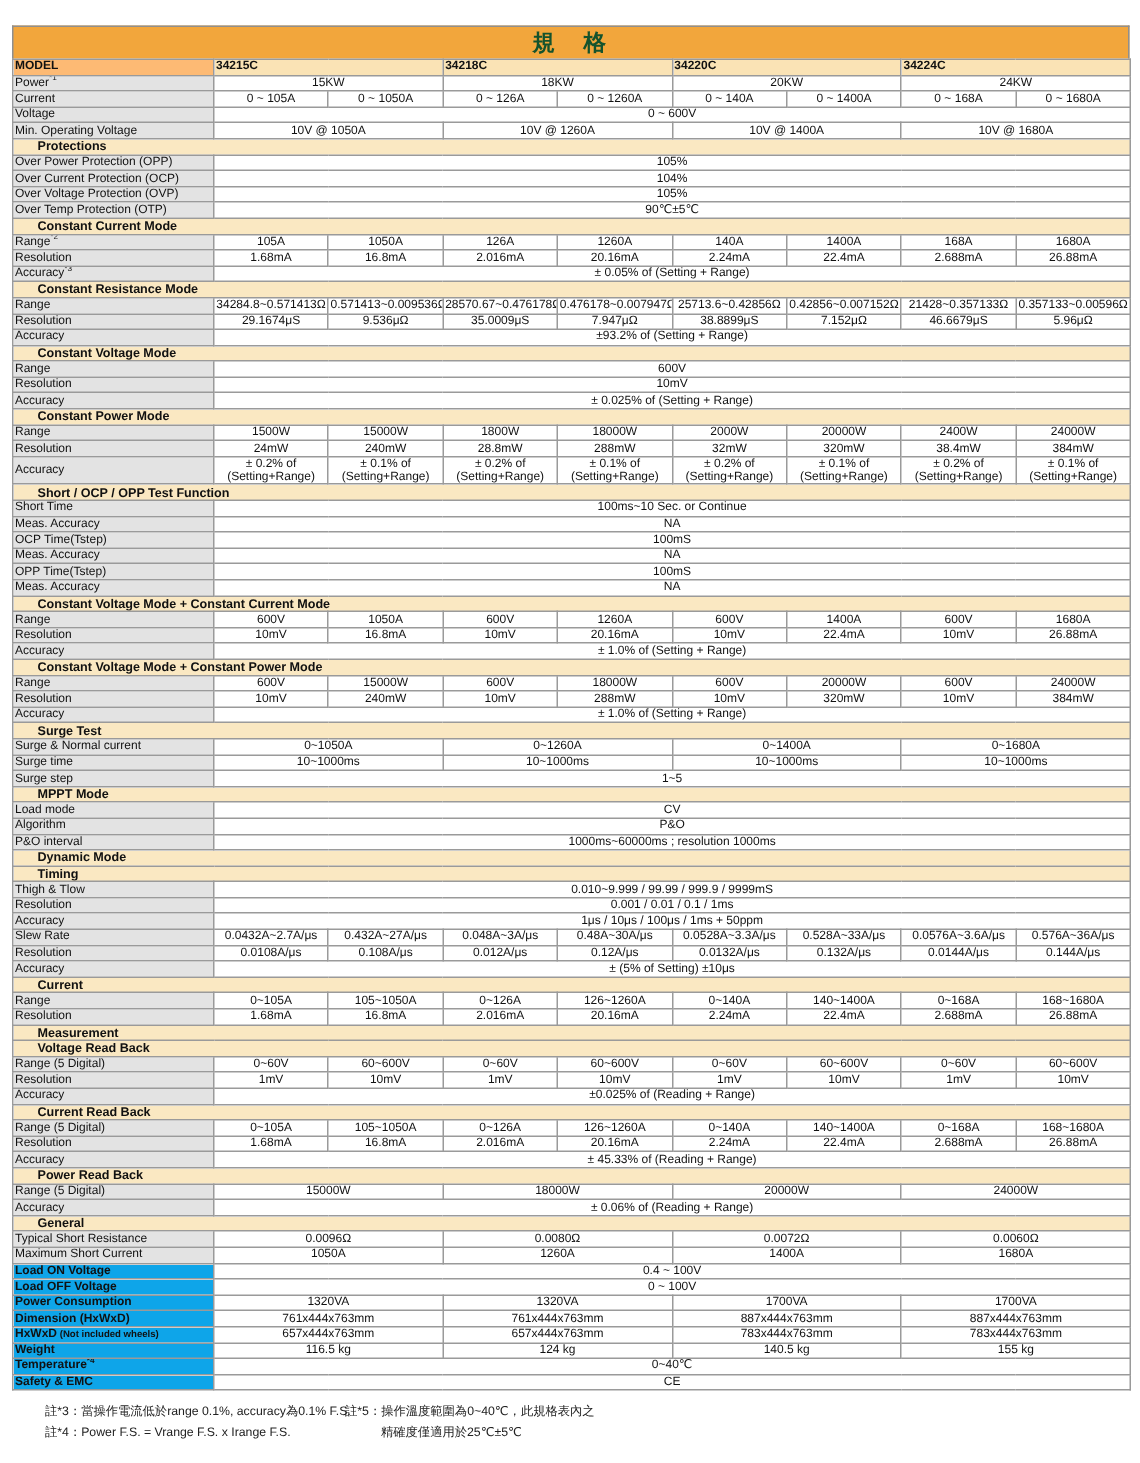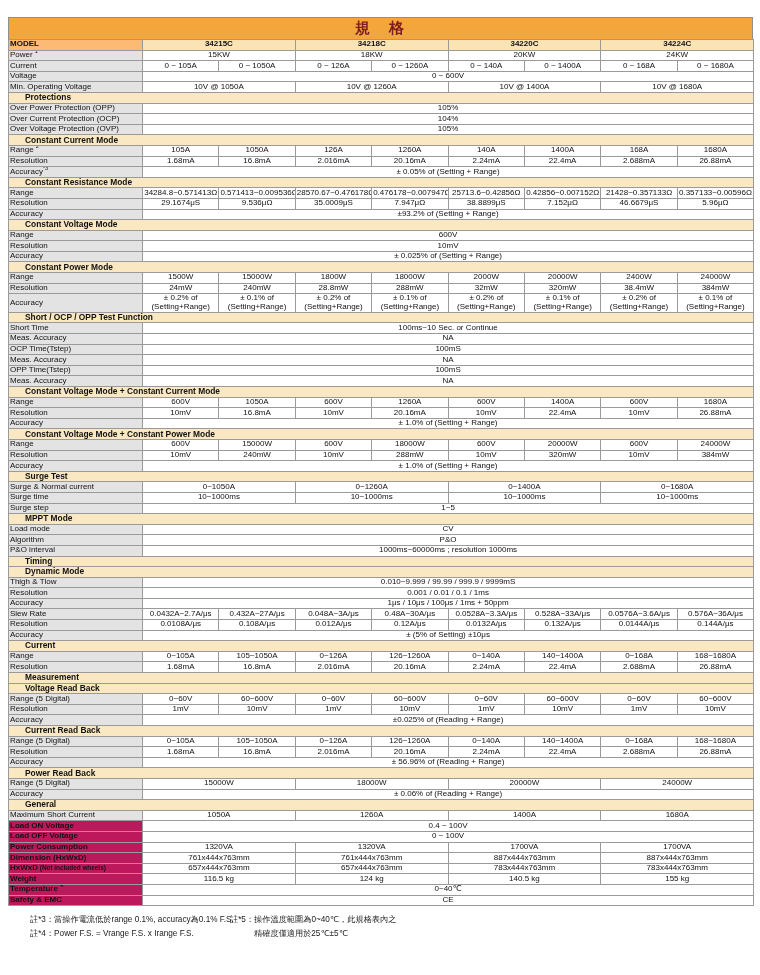--- a/index.html
+++ b/index.html
@@ -1,36 +1,36 @@
 <!DOCTYPE html>
 <html><head>
 <meta charset="utf-8">
 <style>
   html,body{margin:0;padding:0;background:#ffffff;}
   body{width:760px;height:975px;font-family:"Liberation Sans","DejaVu Sans",sans-serif;color:#111;}
   .page{padding:17px 8px 0 8px;}
   .title-bar{
     width:743px;height:21px;background:#F2A63C;border:1px solid #8f8f8f;border-bottom:none;
     display:flex;align-items:center;justify-content:center;
-    font-size:15px;font-weight:bold;color:#7f1d1d;letter-spacing:2px;
+    font-size:15px;font-weight:bold;color:#14532d;letter-spacing:2px;
   }
   table.spec{border-collapse:collapse;table-layout:fixed;width:745px;}
   table.spec td{
     border:1px solid #9a9a9a;height:9.6px;padding:0 1px;
     font-size:8px;line-height:1.1;overflow:hidden;white-space:nowrap;vertical-align:middle;
   }
   td.lbl{background:#E3E3E3;text-align:left;padding-left:4px;font-size:8.2px;}
-  td.lbl.hl{background:#be185d;font-weight:bold;}
+  td.lbl.hl{background:#0ea5e9;font-weight:bold;}
   tr.sec-row td{background:#FAE8C2;font-weight:bold;text-align:left;padding-left:16px;font-size:8.4px;}
   td.val{text-align:center;}
   td.xs{font-size:6.2px;}
   td.sm{font-size:6.8px;}
   td.two{font-size:6.9px;line-height:1.25;white-space:normal;height:20px;}
   td.mlbl{background:#fdba74;font-weight:bold;font-size:12px;padding-left:4px;height:14px;}
-  td.mcell{background:#FAE3B5;font-weight:bold;font-size:12px;text-align:center;height:14px;}
+  td.mcell{background:#FAE3B5;font-weight:bold;font-size:12px;text-align:left;height:14px;}
   sup{font-size:5.5px;vertical-align:super;line-height:0;}
   .lsm{font-size:6.4px;font-weight:inherit;}
   .footer{display:flex;margin-top:7px;padding-left:22px;font-size:8.2px;line-height:1.7;color:#222;}
   .fcol1{width:193px;}
   .fcol2{width:166px;}
   .fcol3{width:200px;}
   .fcol4{width:175px;}
   .fline{white-space:nowrap;}
   .fcol4 .fline.ind{padding-left:24px;}
 </style>
@@ -96,20 +96,24 @@
           <td class="val" colspan="8">105%</td>
         </tr>
         <tr>
           <td class="lbl">Over Current Protection (OCP)</td>
           <td class="val" colspan="8">104%</td>
         </tr>
         <tr>
           <td class="lbl">Over Voltage Protection (OVP)</td>
           <td class="val" colspan="8">105%</td>
         </tr>
+        <tr>
+          <td class="lbl">Over Temp Protection (OTP)</td>
+          <td class="val" colspan="8">90℃±5℃</td>
+        </tr>
         <tr class="sec-row">
           <td colspan="9">Constant Current Mode</td>
         </tr>
         <tr>
           <td class="lbl">Range<sup>*2</sup></td>
           <td class="val">105A</td>
           <td class="val">1050A</td>
           <td class="val">126A</td>
           <td class="val">1260A</td>
           <td class="val">140A</td>
@@ -327,24 +331,24 @@
         </tr>
         <tr>
           <td class="lbl">Algorithm</td>
           <td class="val" colspan="8">P&amp;O</td>
         </tr>
         <tr>
           <td class="lbl">P&amp;O interval</td>
           <td class="val" colspan="8">1000ms~60000ms ; resolution 1000ms</td>
         </tr>
         <tr class="sec-row">
+          <td colspan="9">Dynamic Mode</td>
+        </tr>
+        <tr class="sec-row">
           <td colspan="9">Timing</td>
-        </tr>
-        <tr class="sec-row">
-          <td colspan="9">Dynamic Mode</td>
         </tr>
         <tr>
           <td class="lbl">Thigh &amp; Tlow</td>
           <td class="val" colspan="8">0.010~9.999 / 99.99 / 999.9 / 9999mS</td>
         </tr>
         <tr>
           <td class="lbl">Resolution</td>
           <td class="val" colspan="8">0.001 / 0.01 / 0.1 / 1ms</td>
         </tr>
         <tr>
@@ -454,38 +458,45 @@
           <td class="val">16.8mA</td>
           <td class="val">2.016mA</td>
           <td class="val">20.16mA</td>
           <td class="val">2.24mA</td>
           <td class="val">22.4mA</td>
           <td class="val">2.688mA</td>
           <td class="val">26.88mA</td>
         </tr>
         <tr>
           <td class="lbl">Accuracy</td>
-          <td class="val" colspan="8">± 56.96% of (Reading + Range)</td>
+          <td class="val" colspan="8">± 45.33% of (Reading + Range)</td>
         </tr>
         <tr class="sec-row">
           <td colspan="9">Power Read Back</td>
         </tr>
         <tr>
           <td class="lbl">Range (5 Digital)</td>
           <td class="val" colspan="2">15000W</td>
           <td class="val" colspan="2">18000W</td>
           <td class="val" colspan="2">20000W</td>
           <td class="val" colspan="2">24000W</td>
         </tr>
         <tr>
           <td class="lbl">Accuracy</td>
           <td class="val" colspan="8">± 0.06% of (Reading + Range)</td>
         </tr>
         <tr class="sec-row">
           <td colspan="9">General</td>
+        </tr>
+        <tr>
+          <td class="lbl">Typical Short Resistance</td>
+          <td class="val" colspan="2">0.0096Ω</td>
+          <td class="val" colspan="2">0.0080Ω</td>
+          <td class="val" colspan="2">0.0072Ω</td>
+          <td class="val" colspan="2">0.0060Ω</td>
         </tr>
         <tr>
           <td class="lbl">Maximum Short Current</td>
           <td class="val" colspan="2">1050A</td>
           <td class="val" colspan="2">1260A</td>
           <td class="val" colspan="2">1400A</td>
           <td class="val" colspan="2">1680A</td>
         </tr>
         <tr>
           <td class="lbl hl">Load ON Voltage</td>

